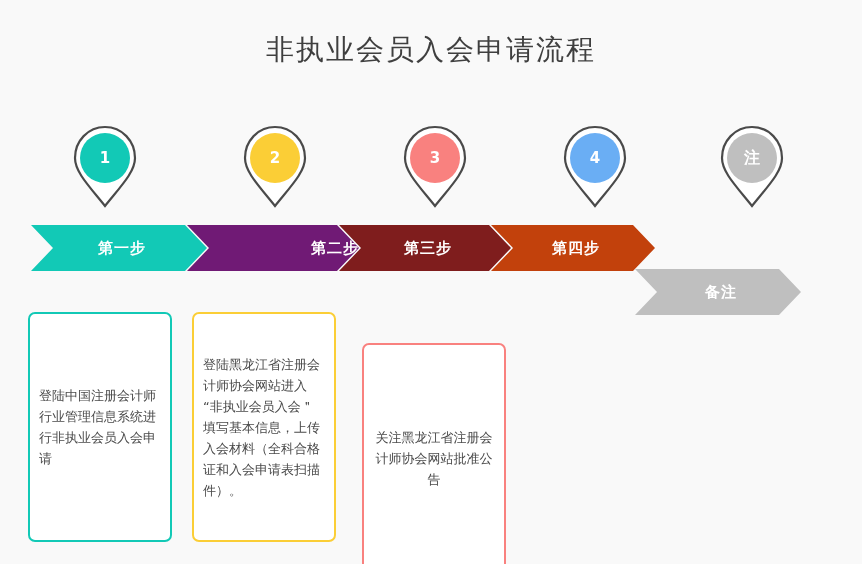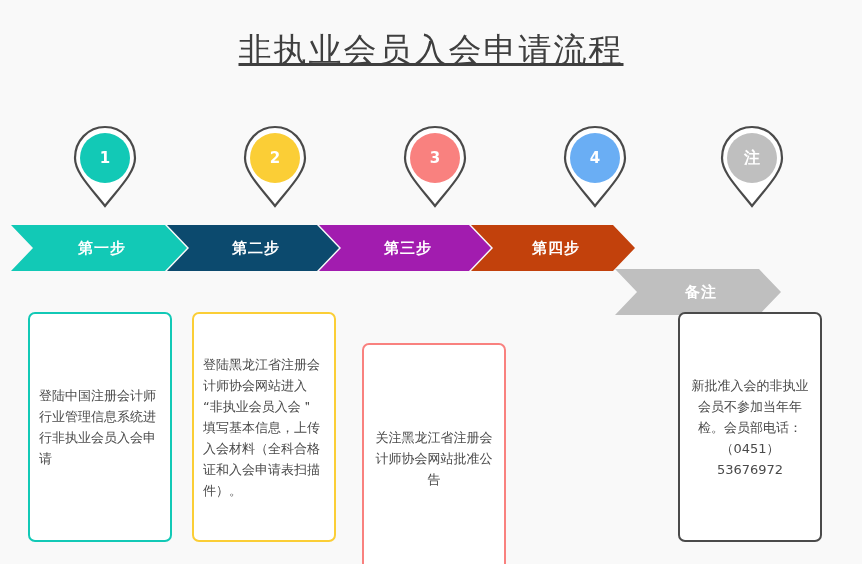--- a/index.html
+++ b/index.html
@@ -15,26 +15,25 @@
     position: relative;
   }
 
   
   .title {
     position: absolute;
     top: 28px;
     left: 0;
     width: 862px;
     text-align: center;
-    font-size: 33px;
+    font-size: 28px;
     letter-spacing: 2px;
     color: #3f3f3f;
     font-weight: 400;
     line-height: 44px;
-    text-decoration: underline;
   }
 
   
   .pins {
     position: absolute;
     top: 124px;
     left: 0;
     width: 862px;
     height: 86px;
   }
@@ -68,21 +67,21 @@
   }
   .pin-circle.cjk {
     font-size: 16px;
     font-weight: 700;
   }
 
   
   .banner {
     position: absolute;
     top: 225px;
-    left: 11px;
+    left: 31px;
     width: 828px;
     height: 31px;
   }
   .chev {
     position: absolute;
     top: 0;
     height: 46px;
     display: flex;
     align-items: center;
     justify-content: center;
@@ -161,40 +160,37 @@
         <path d="M36 3 C19 3 6 17 6 34 C6 48 20 62 36 82 C52 62 66 48 66 34 C66 17 53 3 36 3 Z" fill="#ffffff" stroke="#4a4a4a" stroke-width="2.2"></path>
       </svg>
       <div class="pin-circle cjk" style="background: rgb(191, 191, 191);">注</div>
     </div>
   </div>
 
 <div class="banner">
     <div class="chev" style="left: 0px; width: 176px; background: rgb(18, 201, 182);">
       <span>第一步</span>
     </div>
-    <div class="chev" style="left: 156px; width: 172px; background: #0c4a6e;">
+    <div class="chev" style="left: 156px; width: 172px; background: #701a75; justify-content: flex-end;">
       <span>第二步</span>
     </div>
-    <div class="chev" style="left: 308px; width: 172px; background: #a21caf;">
+    <div class="chev" style="left: 308px; width: 172px; background: #7f1d1d;">
       <span>第三步</span>
     </div>
     <div class="chev" style="left: 460px; width: 164px; background: #c2410c;">
       <span>第四步</span>
     </div>
     <div class="chev" style="left: 604px; width: 166px; background: rgb(191, 191, 191); margin-top: 44px;">
       <span>备注</span>
     </div>
   </div>
 
 <div class="boxes">
     <div class="box" style="left: 28px; border-color: rgb(18, 201, 182);">
       <div class="box-text align-left">登陆中国注册会计师行业管理信息系统进行非执业会员入会申请</div>
     </div>
     <div class="box" style="left: 192px; border-color: rgb(251, 206, 54);">
       <div class="box-text align-left">登陆黑龙江省注册会计师协会网站进入“非执业会员入会＂填写基本信息，上传入会材料（全科合格证和入会申请表扫描件）。</div>
     </div>
     <div class="box" style="left: 362px; border-color: rgb(249, 129, 127); margin-top: 31px;">
       <div class="box-text align-center">关注黑龙江省注册会计师协会网站批准公告</div>
     </div>
-    <div class="box" style="left: 678px; border-color: rgb(74, 74, 74);">
-      <div class="box-text align-center">新批准入会的非执业会员不参加当年年检。会员部电话：（0451）53676972</div>
-    </div>
   </div>
 
 </body></html>

